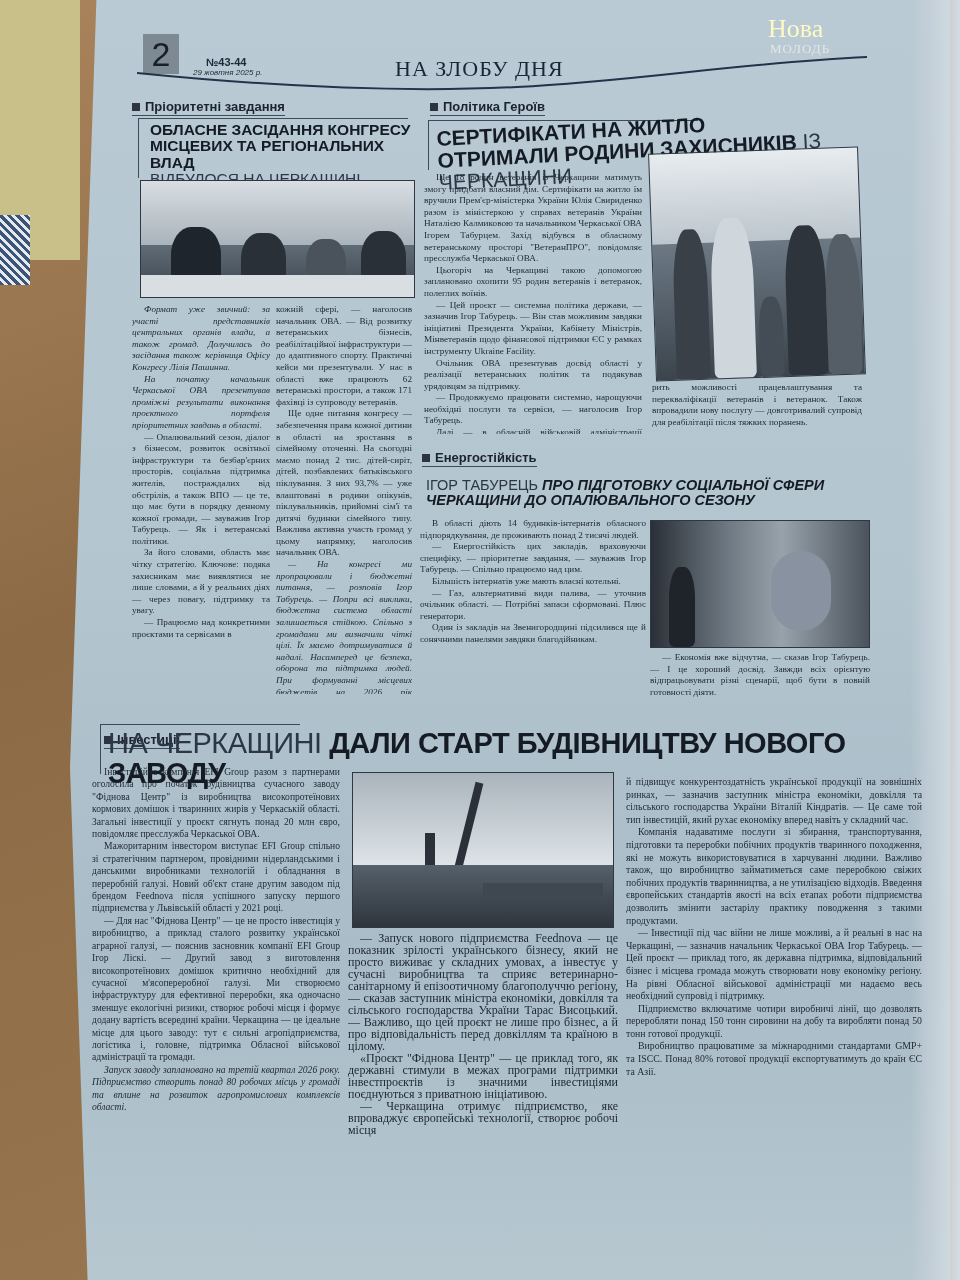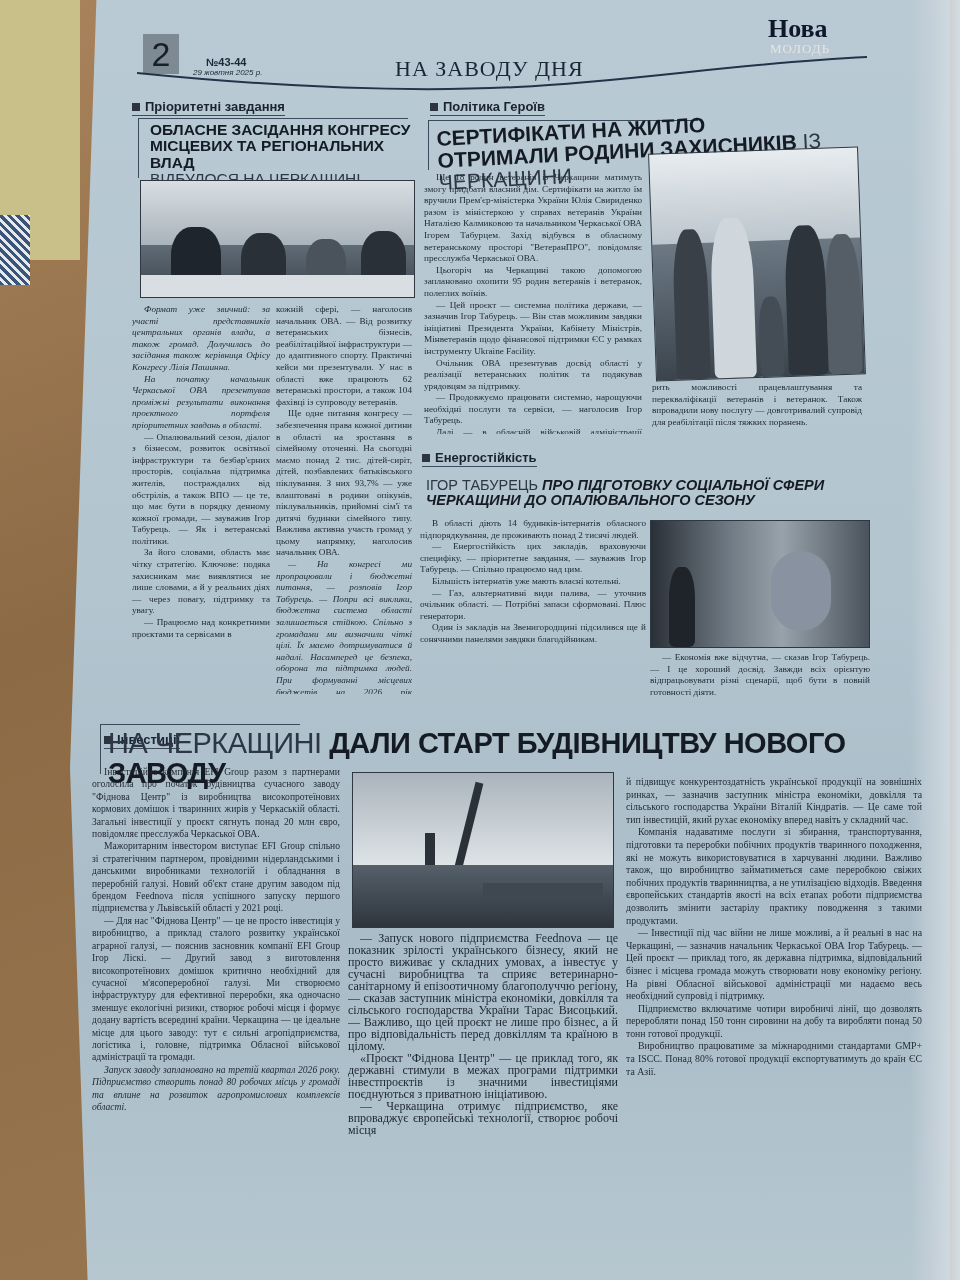--- a/index.html
+++ b/index.html
@@ -35,21 +35,21 @@
 
     
     .page-num {
       position: absolute; left: 143px; top: 34px; width: 36px; height: 40px;
       background: #7d8a93; color: #1a1f26; font-family: "Liberation Sans", sans-serif;
       font-size: 34px; text-align: center; line-height: 40px;
     }
     .issue { position: absolute; left: 190px; top: 56px; font-family: "Liberation Sans", sans-serif; font-size: 11px; font-weight: bold; color: #1d2838; padding-left: 16px; }
     .issue-date { position: absolute; left: 193px; top: 68px; font-family: "Liberation Sans", sans-serif; font-size: 8px; font-style: italic; color: #1d2838; }
     .rubric-title { position: absolute; left: 395px; top: 56px; font-size: 22px; letter-spacing: 1px; color: #1b2537; }
-    .logo-nova { position: absolute; left: 768px; top: 14px; font-size: 26px; font-weight: bold; color: #0f172a; }
+    .logo-nova { position: absolute; left: 768px; top: 14px; font-size: 26px; font-weight: normal; color: #fef9c3; }
     .logo-molod { position: absolute; left: 770px; top: 41px; font-size: 13px; letter-spacing: 1px; color: #e5e5e5; }
     .wave {
       position: absolute; left: 137px; top: 55px; width: 730px; height: 40px;
     }
 
     
     .section-label {
       position: absolute; font-family: "Liberation Sans", sans-serif; font-weight: bold;
       font-size: 13px; color: #1b2230; display: flex; align-items: center; gap: 5px;
       border-bottom: 1px solid #3c4a5c; padding-bottom: 1px;
@@ -88,21 +88,21 @@
 <div class="folder"></div>
 <div class="folder-edge"></div>
 <div class="sheet"></div>
 <div class="right-fold"></div>
 
 <div class="content">
 
   <div class="page-num">2</div>
   <div class="issue">№43-44</div>
   <div class="issue-date">29 жовтня 2025 р.</div>
-  <div class="rubric-title">НА ЗАВОДУ ДНЯ</div>
+  <div class="rubric-title">НА ЗЛОБУ ДНЯ</div>
   <div class="logo-nova">Нова</div>
   <div class="logo-molod">МОЛОДЬ</div>
   <svg class="wave" viewBox="0 0 730 40" preserveAspectRatio="none">
     <path d="M0 18 C 120 30, 260 38, 380 32 C 500 26, 600 8, 730 2" stroke="#24324a" stroke-width="2" fill="none"></path>
   </svg>
 
   <div class="section-label" style="left:132px; top:99px;">
     <span class="sq"></span>
     <span>Пріоритетні завдання</span>
   </div>
@@ -120,21 +120,21 @@
     <div style="position:absolute; left:0; bottom:0; width:100%; height:22px; background:#d9dee2;"></div>
   </div>
   <div class="text" style="left:132px; top:304px; width:138px; height:390px;">
     <p class="it">Формат уже звичний: за участі представників центральних органів влади, а також громад. Долучилась до засідання також керівниця Офісу Конгресу Лілія Пашинна.</p>
     <p class="it">На початку начальник Черкаської ОВА презентував проміжні результати виконання проєктного портфеля пріоритетних завдань в області.</p>
     <p>— Опалювальний сезон, діалог з бізнесом, розвиток освітньої інфраструктури та безбар'єрних просторів, соціальна підтримка жителів, постраждалих від обстрілів, а також ВПО — це те, що має бути в порядку денному кожної громади, — зауважив Ігор Табурець. — Як і ветеранські політики.</p>
     <p>За його словами, область має чітку стратегію. Ключове: подяка захисникам має виявлятися не лише словами, а й у реальних діях — через повагу, підтримку та увагу.</p>
     <p>— Працюємо над конкретними проєктами та сервісами в</p>
   </div>
   <div class="text" style="left:276px; top:304px; width:136px; height:390px;">
-    <p style="text-indent:0">кожній сфері, — наголосив начальник ОВА. — Від розвитку ветеранських бізнесів, реабілітаційної інфраструктури — до адаптивного спорту. Практичні кейси ми презентували. У нас в області вже працюють 62 ветеранські простори, а також 104 фахівці із супроводу ветеранів.</p>
+    <p style="text-indent:0">кожній сфері, — наголосив начальник ОВА. — Від розвитку ветеранських бізнесів, реабілітаційної інфраструктури — до адаптивного спорту. Практичні кейси ми презентували. У нас в області вже працюють 62 ветеранські простори, а також 171 фахівці із супроводу ветеранів.</p>
     <p>Ще одне питання конгресу — забезпечення права кожної дитини в області на зростання в сімейному оточенні. На сьогодні маємо понад 2 тис. дітей-сиріт, дітей, позбавлених батьківського піклування. З них 93,7% — уже влаштовані в родини опікунів, піклувальників, прийомні сім'ї та дитячі будинки сімейного типу. Важлива активна участь громад у цьому напрямку, наголосив начальник ОВА.</p>
     <p class="it">— На конгресі ми пропрацювали і бюджетні питання, — розповів Ігор Табурець. — Попри всі виклики, бюджетна система області залишається стійкою. Спільно з громадами ми визначили чіткі цілі. Їх маємо дотримуватися й надалі. Насамперед це безпека, оборона та підтримка людей. При формуванні місцевих бюджетів на 2026 рік синхронізуємось з державними пріоритетами.</p>
   </div>
 
   <div class="section-label" style="left:430px; top:99px;text-align:right;">
     <span class="sq"></span>
     <span>Політика Героїв</span>
   </div>
   <div class="frame-line" style="left:428px; top:120px; width:270px; height:50px;"></div>
   <div class="headline" style="left:436px; top:102px; width:390px; font-size:21px; transform:rotate(-3deg); transform-origin:left top; top:128px;">

